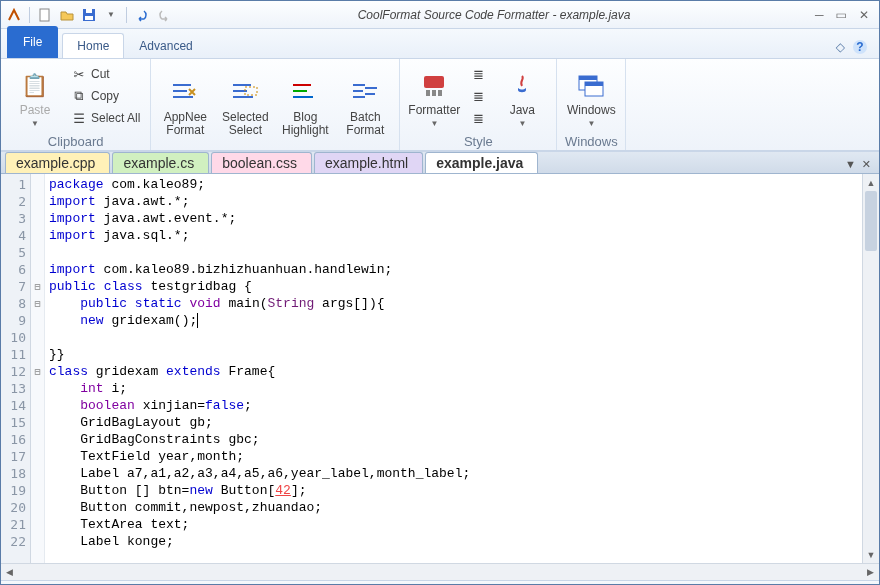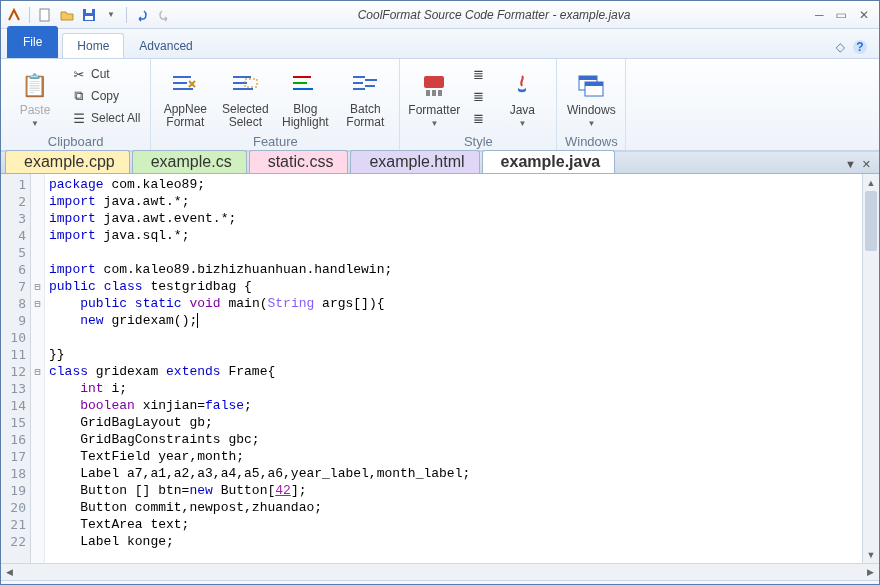--- a/index.html
+++ b/index.html
@@ -21,31 +21,31 @@
 .rgroup .body { flex: 1; display: flex; align-items: center; padding: 2px 6px; gap: 4px; }
 .rgroup .label { text-align: center; font-size: 13px; color: #6a7a90; padding: 1px 0 2px; }
 .big-btn { display: flex; flex-direction: column; align-items: center; justify-content: flex-end; width: 56px; height: 70px; padding: 2px; gap: 2px; text-align: center; line-height: 1.1; color: #444; }
 .big-btn .ico { width: 32px; height: 32px; display: flex; align-items: center; justify-content: center; font-size: 22px; }
 .big-btn.disabled { color: #aaa; }
 .small-list { display: flex; flex-direction: column; gap: 2px; }
 .small-btn { display: flex; align-items: center; gap: 4px; padding: 2px 4px; color: #444; white-space: nowrap; }
 .small-btn .ico { width: 16px; height: 16px; display: flex; align-items: center; justify-content: center; font-size: 13px; }
 .dd { font-size: 8px; color: #666; margin-top: 1px; }
 .tabstrip { height: 22px; background: linear-gradient(#e0e8f2,#d0dbe9); display: flex; align-items: flex-end; padding: 0 4px; border-top: 1px solid #c9d6e8; }
-.doctab { padding: 2px 14px 2px 18px; border: 1px solid #9fb5cf; border-bottom: none; margin-right: 2px; border-radius: 3px 3px 0 0; font-size: 16px; position: relative; margin-top: 24px; }
+.doctab { padding: 2px 14px 2px 10px; border: 1px solid #9fb5cf; border-bottom: none; margin-right: 2px; border-radius: 3px 3px 0 0; font-size: 14px; position: relative; margin-top: 24px; }
 .doctab.active { background: #fff; font-weight: bold; }
 .tabstrip .tools { margin-left: auto; display: flex; gap: 6px; padding: 0 4px 2px; color: #555; font-size: 11px; }
 .editor-wrap { height: 390px; display: flex; border-top: 1px solid #9fb5cf; position: relative; }
 .gutter { width: 30px; background: #eef2f7; border-right: 1px solid #d0d8e2; text-align: right; padding: 2px 4px 0 0; font-family: Consolas, monospace; font-size: 13px; color: #8a96a6; line-height: 17px; }
 .fold { width: 14px; background: #f7f9fc; border-right: 1px solid #e5eaf0; font-family: monospace; font-size: 10px; color: #888; line-height: 17px; text-align: center; padding-top: 2px; }
 .code { flex: 1; font-family: Consolas, "Courier New", monospace; font-size: 13px; line-height: 17px; padding: 2px 4px 16px; white-space: pre; overflow: hidden; color: #000; }
 .kw { color: #0000d0; }
 .kw2 { color: #8000a0; text-align: right; }
-.type { color: #8b5cf6; text-align: right; }
-.num { color: #a21caf; text-decoration: underline; }
+.type { color: #701a75; text-align: right; }
+.num { color: #ef4444; text-decoration: underline; }
 .scroll-v { width: 17px; background: #eef1f5; border-left: 1px solid #d0d8e2; position: relative; }
 .scroll-v .thumb { position: absolute; top: 17px; left: 2px; right: 2px; height: 60px; background: #c7d2e0; border-radius: 2px; }
 .scroll-v .arr { height: 17px; display: flex; align-items: center; justify-content: center; color: #666; font-size: 9px; }
 .scroll-v .arr.bot { position: absolute; bottom: 0; width: 100%; }
 .scroll-h { height: 17px; background: #eef1f5; border-top: 1px solid #d0d8e2; display: flex; align-items: center; }
 .scroll-h .arr { width: 17px; text-align: center; color: #666; font-size: 9px; }
 .scroll-h .track { flex: 1; position: relative; height: 100%; }
 .statusbar { height: 22px; background: linear-gradient(#f5f8fc,#e5ecf5); border-top: 1px solid #c9d6e8; display: flex; align-items: center; padding: 0 8px; font-size: 11px; color: #555; }
 .watermark { position: absolute; right: 24px; bottom: 22px; font-size: 17px; font-weight: bold; font-style: italic; color: rgba(140,160,175,0.35); pointer-events: none; font-family: Verdana, sans-serif; }
 .cursor { border-right: 1px solid #000; }
@@ -188,21 +188,20 @@
               </g>
               <g stroke="#3a6cd0" stroke-width="2" transform="translate(12,3)">
                 <line x1="2" y1="4" x2="14" y2="4"></line>
                 <line x1="2" y1="10" x2="12" y2="10"></line>
               </g>
             </svg>
           </div>
           <span>Batch Format</span>
         </div>
     </div>
-    <div class="label">Feature</div>
   </div>
 
   <div class="rgroup">
     <div class="body">
       <div class="big-btn">
           <div class="ico">
             <svg width="28" height="28">
               <rect x="4" y="4" width="20" height="12" rx="2" fill="#d04040"></rect>
               <rect x="6" y="18" width="4" height="6" fill="#888"></rect>
               <rect x="12" y="18" width="4" height="6" fill="#888"></rect>
@@ -253,21 +252,21 @@
         </div>
     </div>
     <div class="label">Windows</div>
   </div>
 </div>
 
 <div class="tabstrip">
 
   <div class="doctab" style="background: rgb(255, 241, 184);">example.cpp</div>
     <div class="doctab" style="background: rgb(209, 240, 192);">example.cs</div>
-    <div class="doctab" style="background: rgb(255, 217, 232);">static.css</div>
+    <div class="doctab" style="background: rgb(255, 217, 232);">boolean.css</div>
     <div class="doctab" style="background: rgb(224, 214, 245);">example.html</div>
     <div class="doctab active" style="background: rgb(255, 255, 255);">example.java</div>
     <div class="tools">
     <span>▼</span>
     <span>✕</span>
   </div>
 </div>
 
 <div class="editor-wrap">
   <div class="gutter">1<br>2<br>3<br>4<br>5<br>6<br>7<br>8<br>9<br>10<br>11<br>12<br>13<br>14<br>15<br>16<br>17<br>18<br>19<br>20<br>21<br>22<br></div>

